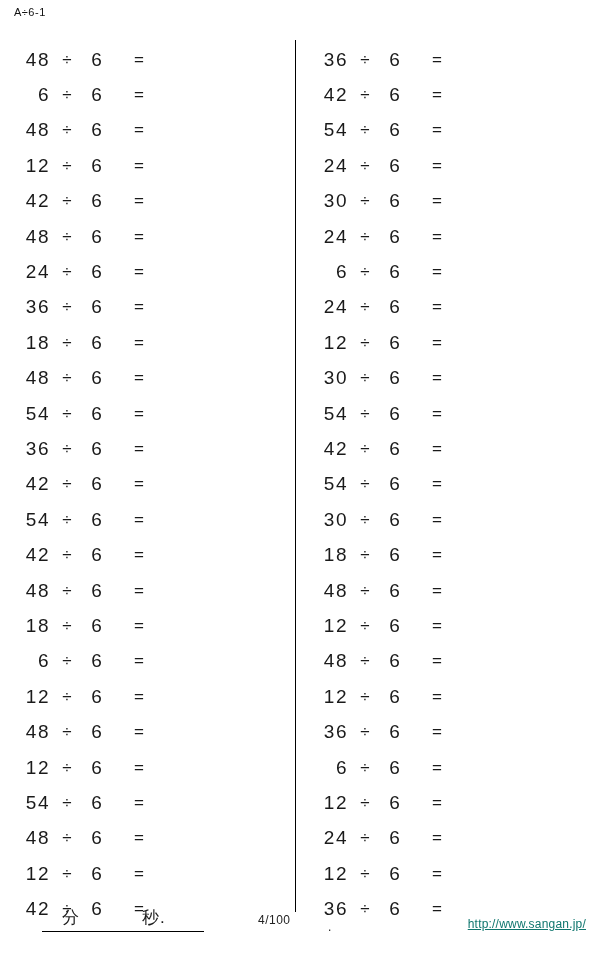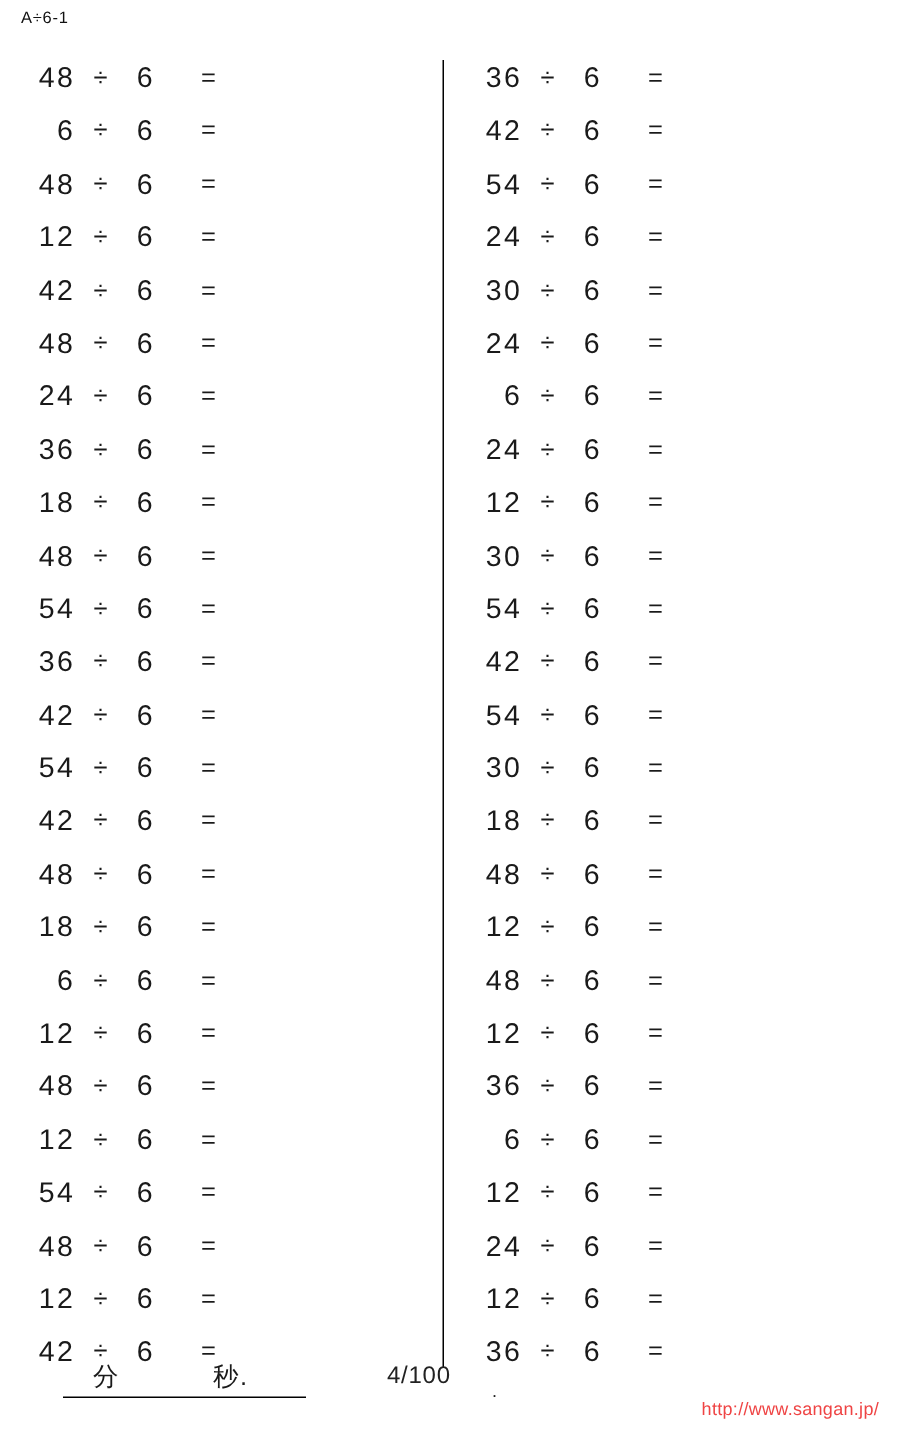--- a/index.html
+++ b/index.html
@@ -56,20 +56,21 @@
     position: absolute;
     top: 0;
     width: 290px;
   }
   .col-left { left: 6px; }
   .col-right { left: 304px; }
 
   .prob {
     height: 35.4px;
     display: flex;
+    align-items: center;
     font-size: 19px;
     color: #1a1a1a;
     font-family: "Liberation Sans", sans-serif;
   }
   .prob .operand {
     display: inline-block;
     width: 44px;
     text-align: right;
     letter-spacing: 1.5px;
   }
@@ -125,21 +126,21 @@
     position: absolute;
     left: 142px;
     bottom: 25px;
     font-size: 17px;
     letter-spacing: 1px;
   }
   .page-num {
     position: absolute;
     left: 258px;
     bottom: 27px;
-    font-size: 16px;
+    font-size: 12px;
     color: #222;
     letter-spacing: 0.5px;
   }
   .page-dot {
     position: absolute;
     left: 328px;
     bottom: 20px;
     font-size: 12px;
     color: #222;
   }
@@ -148,25 +149,26 @@
     right: 14px;
     bottom: 26px;
     font-size: 12.5px;
     color: #333;
     letter-spacing: 0.2px;
     white-space: nowrap;
   }
   .url {
     position: absolute;
     right: 14px;
-    bottom: 8px;
+    bottom: 23px;
     font-size: 12px;
-    color: #ef4444;
+    color: #0f766e;
     letter-spacing: 0.2px;
     white-space: nowrap;
+    text-decoration: underline;
   }
 </style>
 </head>
 <body>
 
 <div class="sheet">
 
   <div class="header-code">A÷6-1</div>
 
   <div class="divider-v"></div>

